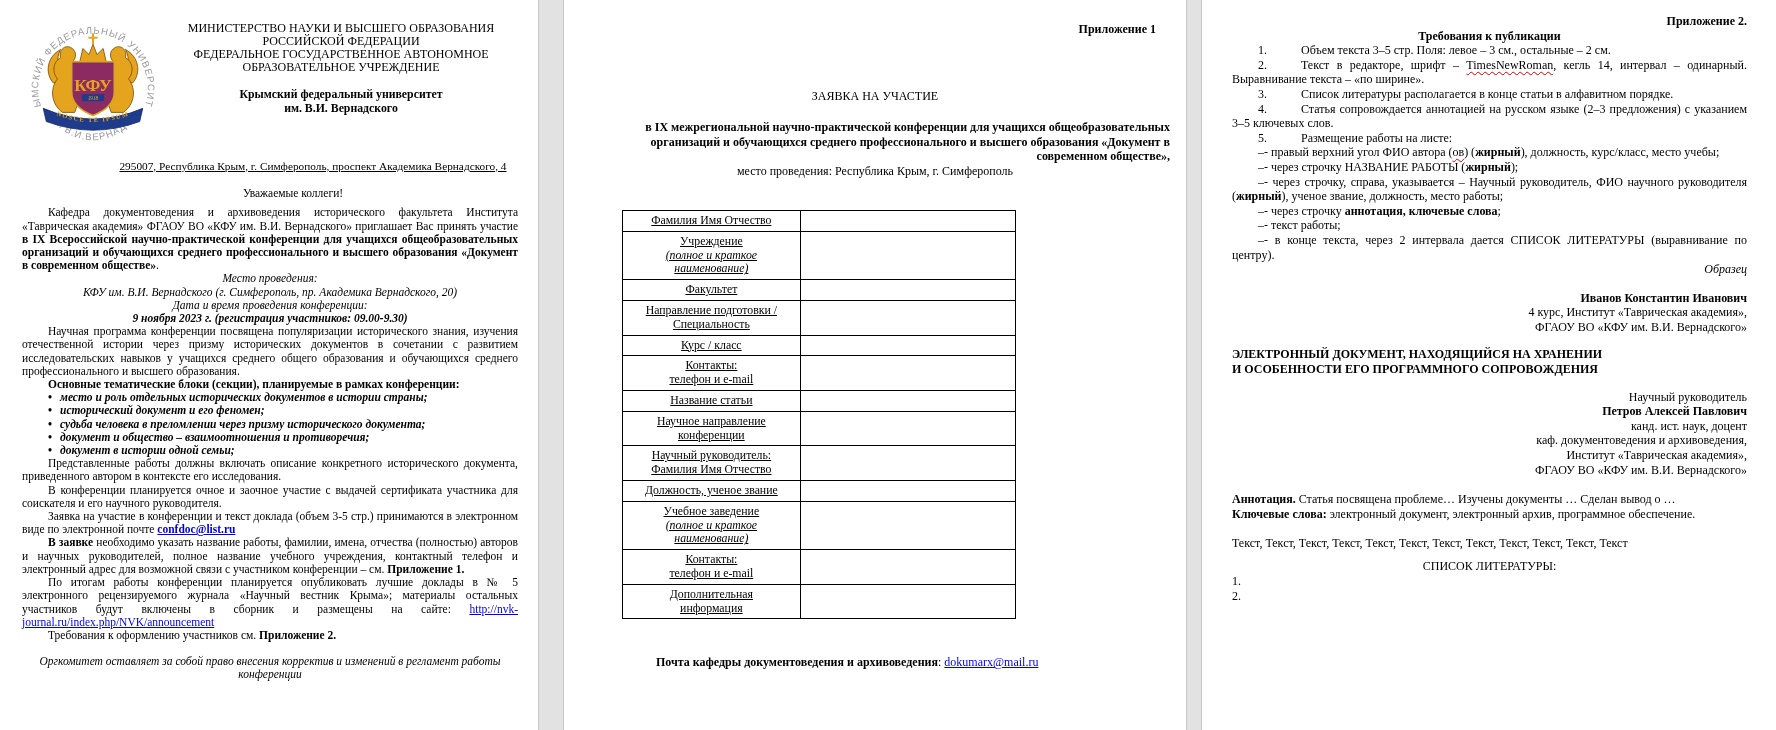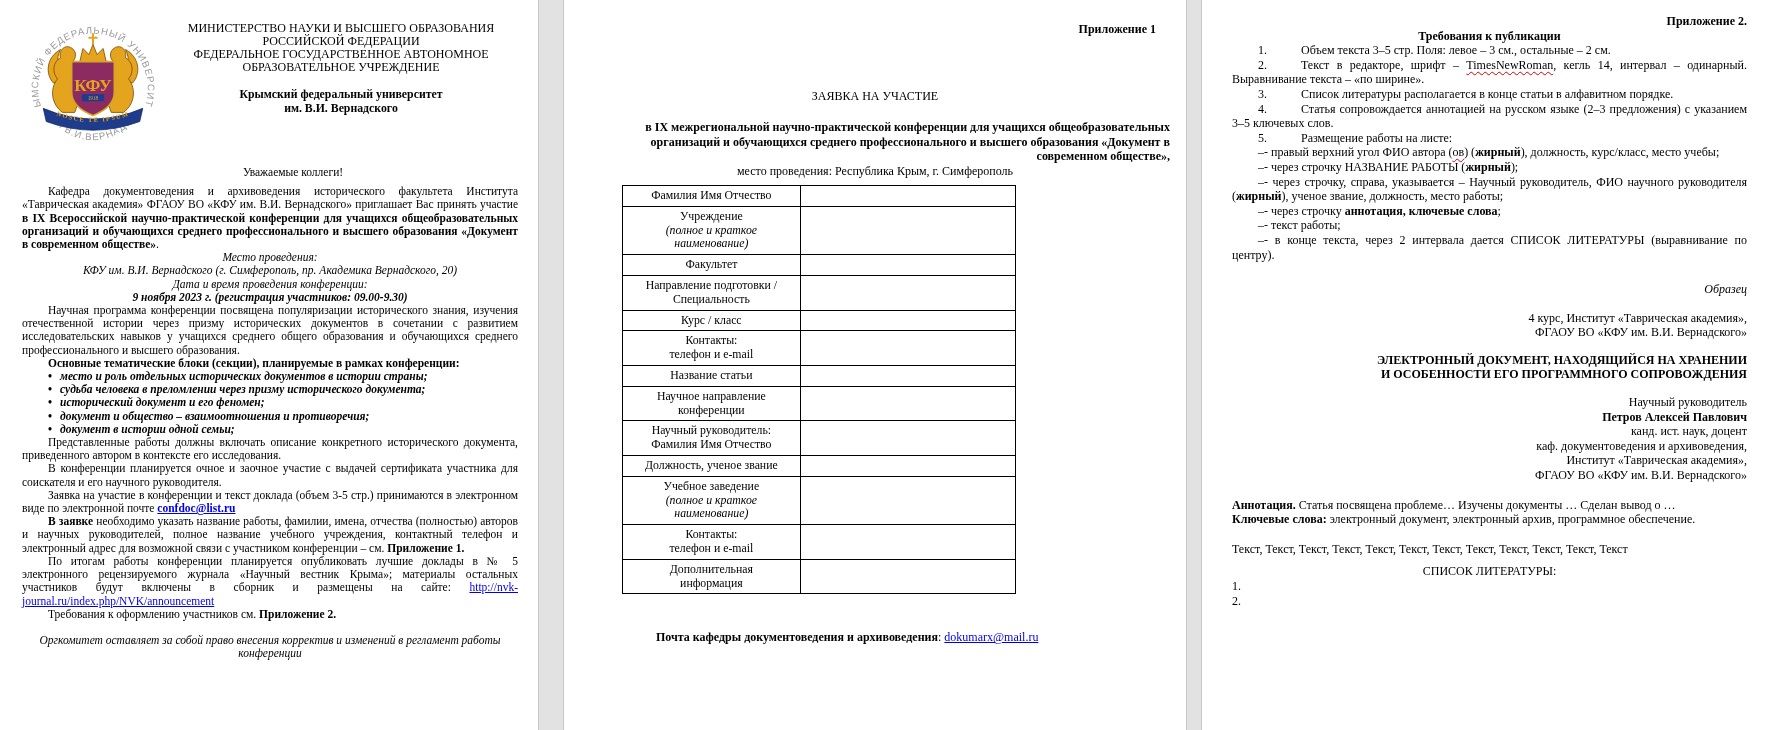--- a/index.html
+++ b/index.html
@@ -33,34 +33,34 @@
   .mt6 { margin-top:6px; }
   .bullet { text-align:justify; padding-left:26px; }
   .footer-note { margin-top:13px; text-align:center; font-style:italic; padding:0 14px; }
 
   
   #p2 { width:622px; padding:22px 16px 0 16px; font-size:12px; line-height:14.5px; }
   #p2 .annex { text-align:right; font-weight:bold; padding-right:14px; }
   #p2 .title { margin-top:52px; text-align:center; }
   #p2 .subtitle-b { margin-top:17px; text-align:right; font-weight:bold; }
   #p2 .subtitle-p { text-align:center; }
-  .form-table { margin-top:7px; margin-left:42px; border-collapse:collapse; width:394px; }
+  .form-table { margin-top:32px; margin-left:42px; border-collapse:collapse; width:394px;text-decoration:underline; }
   .form-table td { border:1px solid #000; vertical-align:middle; }
   .form-table td.lbl { width:178px; text-align:center; padding:3px 6px; line-height:13.8px; font-size:11.8px; }
   .form-table td.val { width:216px; }
   .p2-emails { margin-top:36px; margin-left:76px; }
   .p2-emails div { line-height:15.5px; }
 
   
   #p3 { flex:1; padding:14px 29px 0 30px; font-size:12px; line-height:14.6px; }
   #p3 .annex { text-align:right; font-weight:bold; }
   #p3 .title { text-align:center; font-weight:bold; }
-  .sample-label { margin-top:20px; text-align:right; font-style:italic; }
+  .sample-label { text-align:right; font-style:italic; }
   .author-block { margin-top:14px; text-align:right; }
-  .article-title { margin-top:13px; text-align:right; font-weight:bold; }
+  .article-title { margin-top:13px; text-align:left; font-weight:bold; }
   .sup-block { margin-top:13px; text-align:right; }
   .annotation { margin-top:15px; text-align:justify; }
   .body-text { margin-top:15px; }
   .refs-title { margin-top:8px; text-align:center; }
   .ref-item { line-height:15px; }
 
   
   .ring-text { font-family:"Liberation Sans", sans-serif; }
 </style>
 </head>
@@ -121,35 +121,36 @@
           <div>ФЕДЕРАЛЬНОЕ ГОСУДАРСТВЕННОЕ АВТОНОМНОЕ</div>
           <div>ОБРАЗОВАТЕЛЬНОЕ УЧРЕЖДЕНИЕ</div>
         </div>
         <div class="uni">
           <div>Крымский федеральный университет</div>
           <div>им. В.И. Вернадского</div>
         </div>
       </div>
     </div>
 
+    <div class="address">295007, Республика Крым, г. Симферополь, проспект Академика Вернадского, 4</div>
     <div class="salutation">Уважаемые коллеги!</div>
 
     <p class="para mt6"><span class="run">Кафедра документоведения и архивоведения исторического факультета Института «Таврическая академия» ФГАОУ ВО «КФУ им. В.И. Вернадского» приглашает Вас принять участие </span><span class="run b">в IX Всероссийской научно-практической конференции для учащихся общеобразовательных организаций и обучающихся среднего профессионального и высшего образования «Документ в современном обществе»</span><span class="run">.</span></p>
 
     <div class="center i">Место проведения:</div>
     <div class="center i">КФУ им. В.И. Вернадского (г. Симферополь, пр. Академика Вернадского, 20)</div>
     <div class="center i">Дата и время проведения конференции:</div>
     <div class="center i b">9 ноября 2023 г. (регистрация участников: 09.00-9.30)</div>
 
     <p class="para"><span class="run">Научная программа конференции посвящена популяризации исторического знания, изучения отечественной истории через призму исторических документов в сочетании с развитием исследовательских навыков у учащихся среднего общего образования и обучающихся среднего профессионального и высшего образования.</span></p>
     <p class="para"><span class="run b">Основные тематические блоки (секции), планируемые в рамках конференции:</span></p>
 
     <div class="bullet"><span class="run b">•</span><span class="tabsp" style="width: 8px;"></span><span class="run b i">место и роль отдельных исторических документов в истории страны;</span></div>
+    <div class="bullet"><span class="run b">•</span><span class="tabsp" style="width: 8px;"></span><span class="run b i">исторический документ и его феномен;</span></div>
     <div class="bullet"><span class="run b">•</span><span class="tabsp" style="width: 8px;"></span><span class="run b i">судьба человека в преломлении через призму исторического документа;</span></div>
-    <div class="bullet"><span class="run b">•</span><span class="tabsp" style="width: 8px;"></span><span class="run b i">исторический документ и его феномен;</span></div>
     <div class="bullet"><span class="run b">•</span><span class="tabsp" style="width: 8px;"></span><span class="run b i">документ и общество – взаимоотношения и противоречия;</span></div>
     <div class="bullet"><span class="run b">•</span><span class="tabsp" style="width: 8px;"></span><span class="run b i">документ в истории одной семьи;</span></div>
 
     <p class="para"><span class="run">Представленные работы должны включать описание конкретного исторического документа, приведенного автором в контексте его исследования.</span></p>
     <p class="para"><span class="run">В конференции планируется очное и заочное участие с выдачей сертификата участника для соискателя и его научного руководителя.</span></p>
     <p class="para"><span class="run">Заявка на участие в конференции и текст доклада (объем 3-5 стр.) принимаются в электронном виде по электронной почте </span><a href="#" class="run b doclink">confdoc@list.ru</a></p>
     <p class="para"><span class="run b">В заявке</span><span class="run"> необходимо указать название работы, фамилии, имена, отчества (полностью) авторов и научных руководителей, полное название учебного учреждения, контактный телефон и электронный адрес для возможной связи с участником конференции – см. </span><span class="run b">Приложение 1.</span></p>
     <p class="para"><span class="run">По итогам работы конференции планируется опубликовать лучшие доклады в № 5 электронного рецензируемого журнала «Научный вестник Крыма»; материалы остальных участников будут включены в сборник и размещены на сайте: </span><a href="#" class="run doclink">http://nvk-journal.ru/index.php/NVK/announcement</a></p>
     <p class="para"><span class="run">Требования к оформлению участников см. </span><span class="run b">Приложение 2.</span></p>
 
@@ -241,20 +242,21 @@
     <p class="para"><span class="run">–- правый верхний угол ФИО автора (</span><span class="run sp">ов</span><span class="run">) (</span><span class="run b">жирный</span><span class="run">), должность, курс/класс, место учебы;</span></p>
     <p class="para"><span class="run">–- через строчку НАЗВАНИЕ РАБОТЫ (</span><span class="run b">жирный</span><span class="run">);</span></p>
     <p class="para"><span class="run">–- через строчку, справа, указывается – Научный руководитель, ФИО научного руководителя (</span><span class="run b">жирный</span><span class="run">), ученое звание, должность, место работы;</span></p>
     <p class="para"><span class="run">–- через строчку </span><span class="run b">аннотация, ключевые слова</span><span class="run">;</span></p>
     <p class="para"><span class="run">–- текст работы;</span></p>
     <p class="para"><span class="run">–- в конце текста, через 2 интервала дается СПИСОК ЛИТЕРАТУРЫ (выравнивание по центру).</span></p>
 
     <div class="sample-label">Образец</div>
 
     <div class="author-block">
+      <div class="b">Иванов Константин Иванович</div>
       <div>4 курс, Институт «Таврическая академия»,</div>
       <div>ФГАОУ ВО «КФУ им. В.И. Вернадского»</div>
     </div>
 
     <div class="article-title">
       <div>ЭЛЕКТРОННЫЙ ДОКУМЕНТ, НАХОДЯЩИЙСЯ НА ХРАНЕНИИ</div>
       <div>И ОСОБЕННОСТИ ЕГО ПРОГРАММНОГО СОПРОВОЖДЕНИЯ</div>
     </div>
 
     <div class="sup-block">

